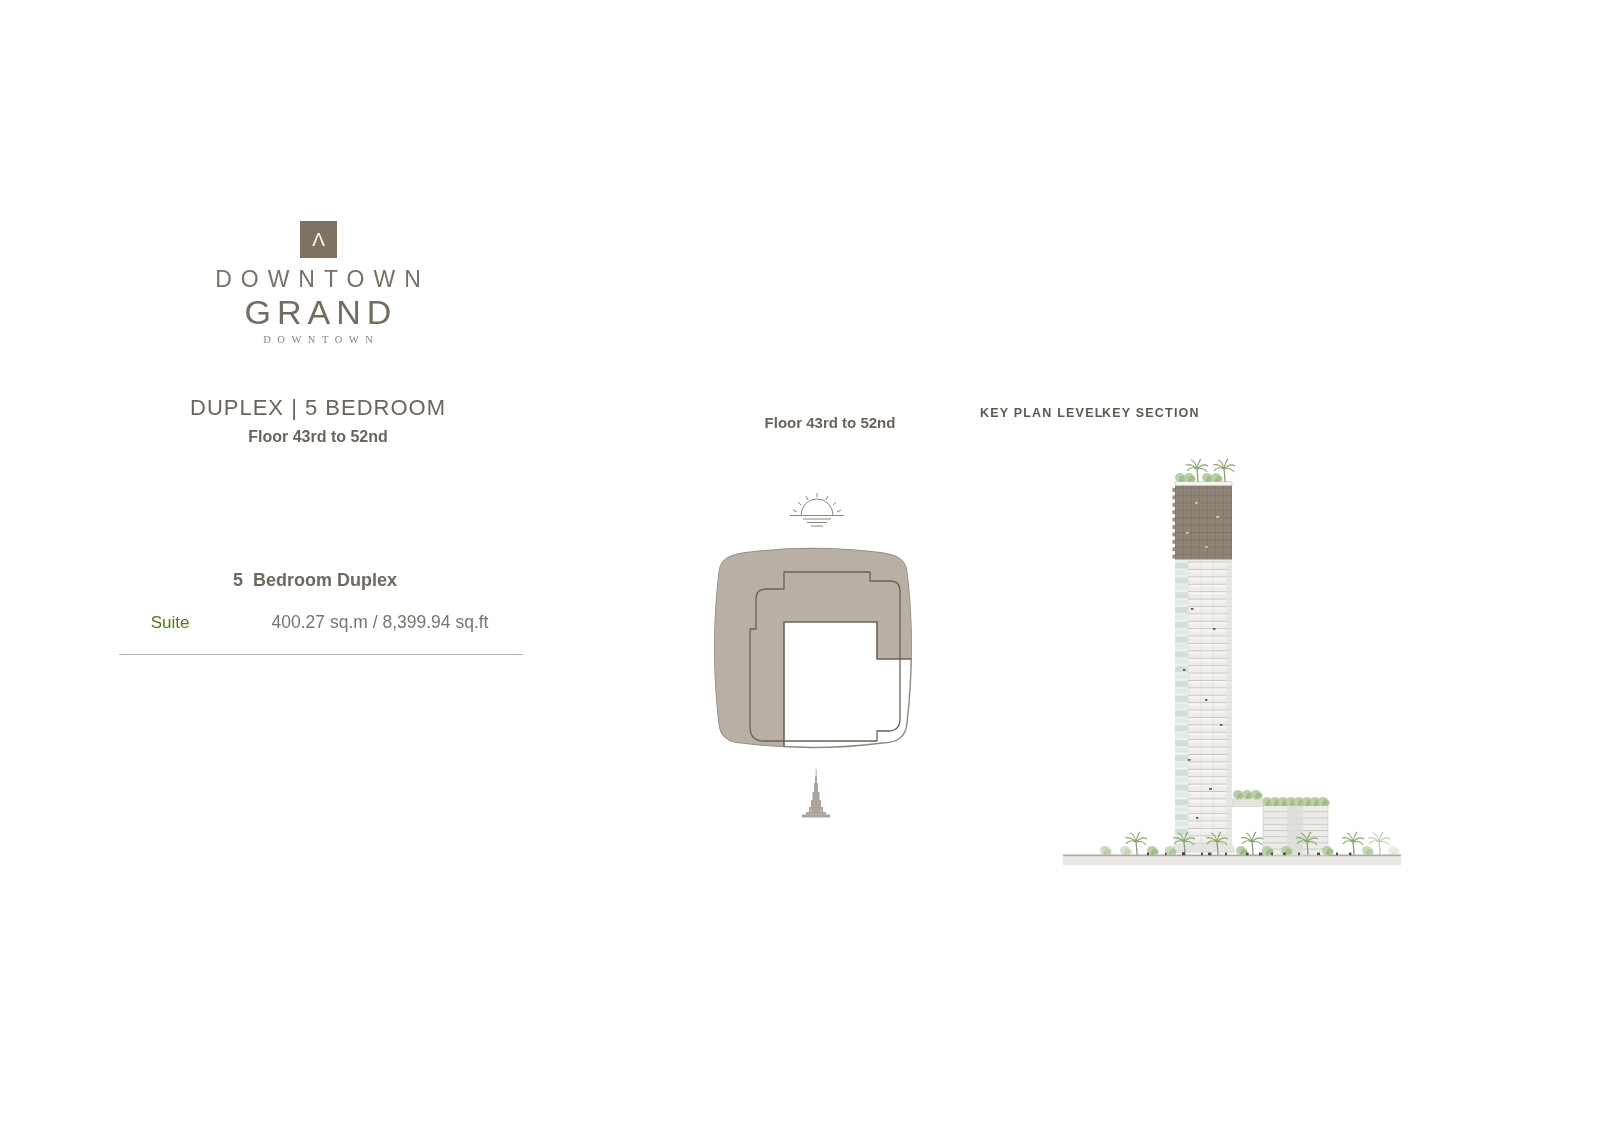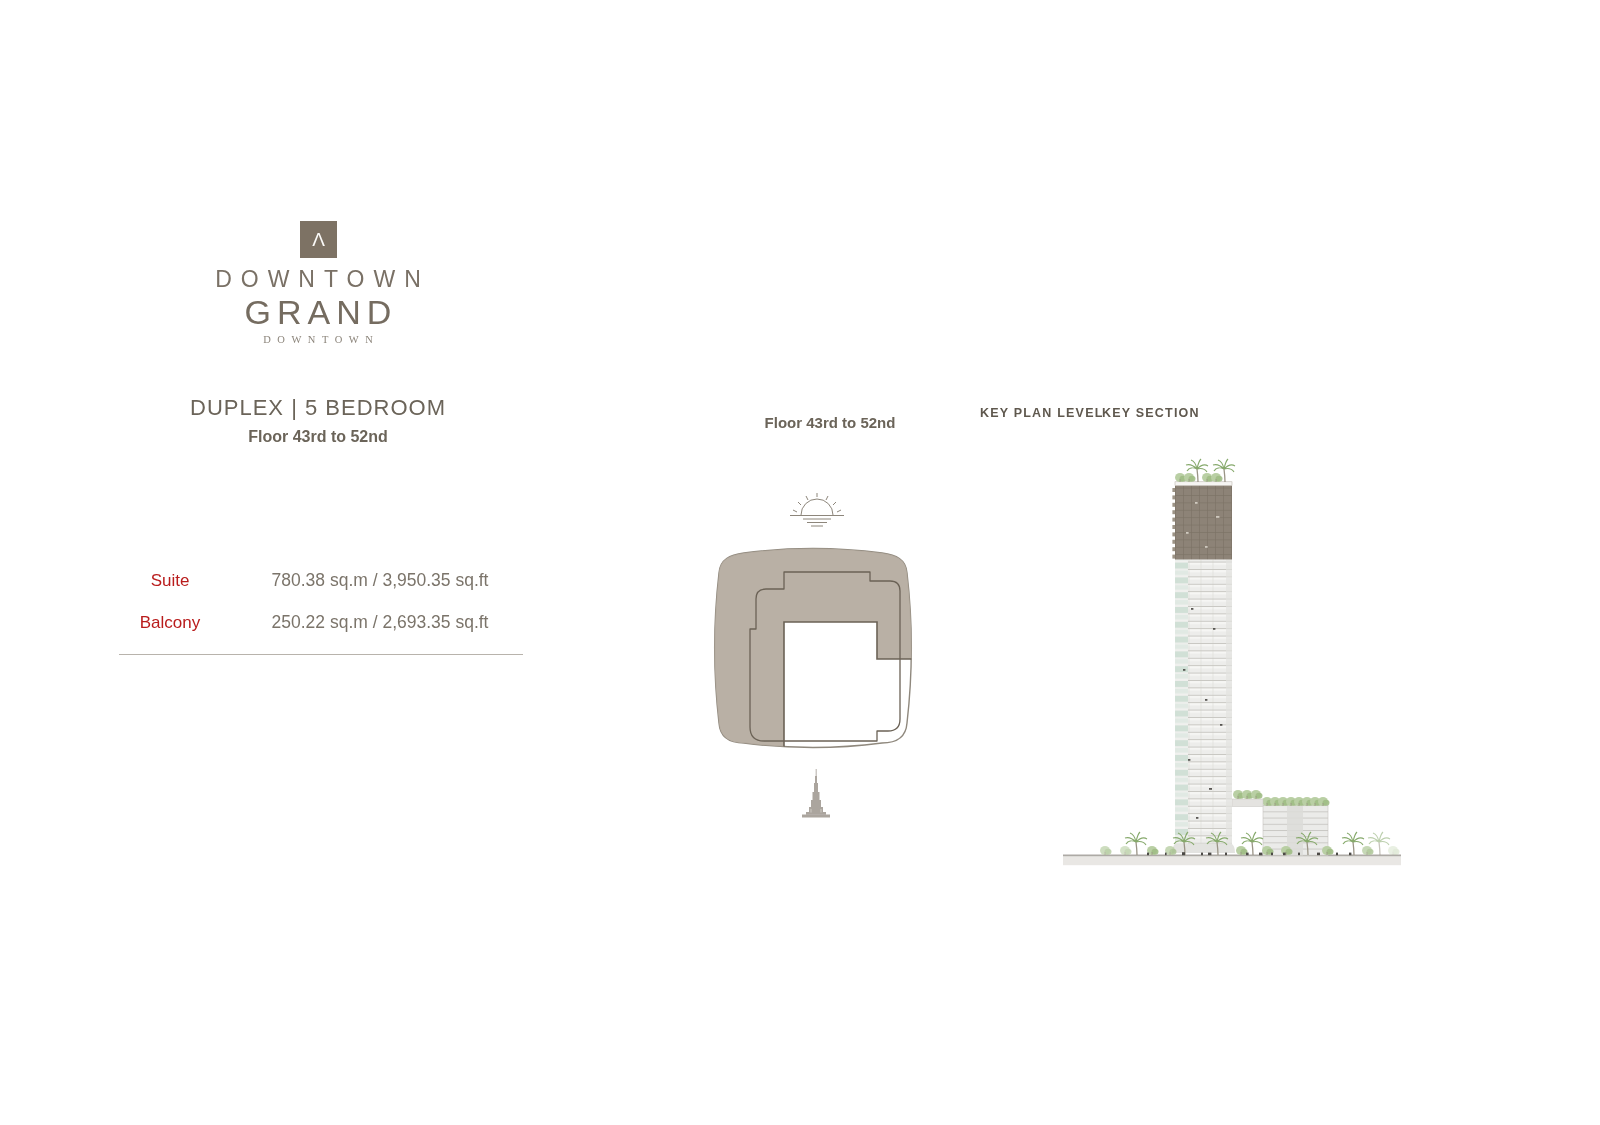--- a/index.html
+++ b/index.html
@@ -17,21 +17,21 @@
   .brand-address{top:266px;font-size:23px;letter-spacing:9px;text-indent:9px;color:#7a7166;}
   .brand-grand{top:293px;font-size:34px;letter-spacing:6px;text-indent:6px;color:#756c60;}
   .brand-downtown{top:334px;font-size:10.5px;letter-spacing:6.5px;text-indent:6.5px;color:#8b847a;font-weight:500;font-family:Liberation Serif, serif;}
   
   .unit-title{left:118px;top:395px;width:400px;text-align:center;font-size:22px;letter-spacing:1px;color:#6b6459;}
   .unit-floors{left:118px;top:428px;width:400px;text-align:center;font-size:16px;font-weight:700;color:#6b6459;}
   
   .area-table{left:105px;top:570px;width:420px;}
   .at-title{text-align:center;font-size:18px;font-weight:700;color:#6f685d;white-space:pre;margin-bottom:21px;}
   .at-row{display:flex;align-items:baseline;margin-bottom:21px;}
-  .at-label{width:130px;text-align:center;font-size:17px;color:#b91c1c;}
+  .at-label{width:130px;text-align:center;font-size:17px;color:#4d7c0f;}
   .at-value{flex:1;text-align:center;font-size:17.5px;color:#7b746a;}
   .at-divider{border-top:1px solid #b8b3ac;margin:0 2px 14px 14px;height:0;}
   
   .kp-floors{left:705px;top:414px;width:250px;text-align:center;font-size:15px;font-weight:700;color:#6b6459;}
   
   .ks-label{width:200px;text-align:left;font-size:12.5px;letter-spacing:1.2px;font-weight:600;color:#5f584e;}
   .ks-plan-level{left:980px;top:406px;}
   .ks-section{left:1102px;top:406px;}
 </style>
 </head>
@@ -41,27 +41,24 @@
   <span>Λ</span>
 </div>
 <div class="abs brand-line brand-address">DOWNTOWN</div>
 <div class="abs brand-line brand-grand">GRAND</div>
 <div class="abs brand-line brand-downtown">DOWNTOWN</div>
 
 <div class="abs unit-title">DUPLEX | 5 BEDROOM</div>
 <div class="abs unit-floors">Floor 43rd to 52nd</div>
 
 <div class="abs area-table">
+  <div class="at-title">5  Bedroom Duplex</div>
   <div class="at-row">
     <div class="at-label">Suite</div>
-    <div class="at-value">780.38 sq.m / 3,950.35 sq.ft</div>
-  </div>
-  <div class="at-row">
-    <div class="at-label">Balcony</div>
-    <div class="at-value">250.22 sq.m / 2,693.35 sq.ft</div>
+    <div class="at-value">400.27 sq.m / 8,399.94 sq.ft</div>
   </div>
   <div class="at-divider"></div>
 </div>
 
 <div class="abs kp-floors">Floor 43rd to 52nd</div>
 
 <svg class="abs" style="left:787px;top:490px;" width="60" height="42" viewBox="0 0 60 42">
   <g stroke="#8d867b" fill="none" stroke-width="1">
     <path d="M14,25 A16,16 0 0 1 46,25"></path>
     <path d="M30,3 V7 M19,6 L21,10 M41,6 L39,10 M11,12 L14,15 M49,12 L46,15 M6,20 L10,22 M54,20 L50,22"></path>

